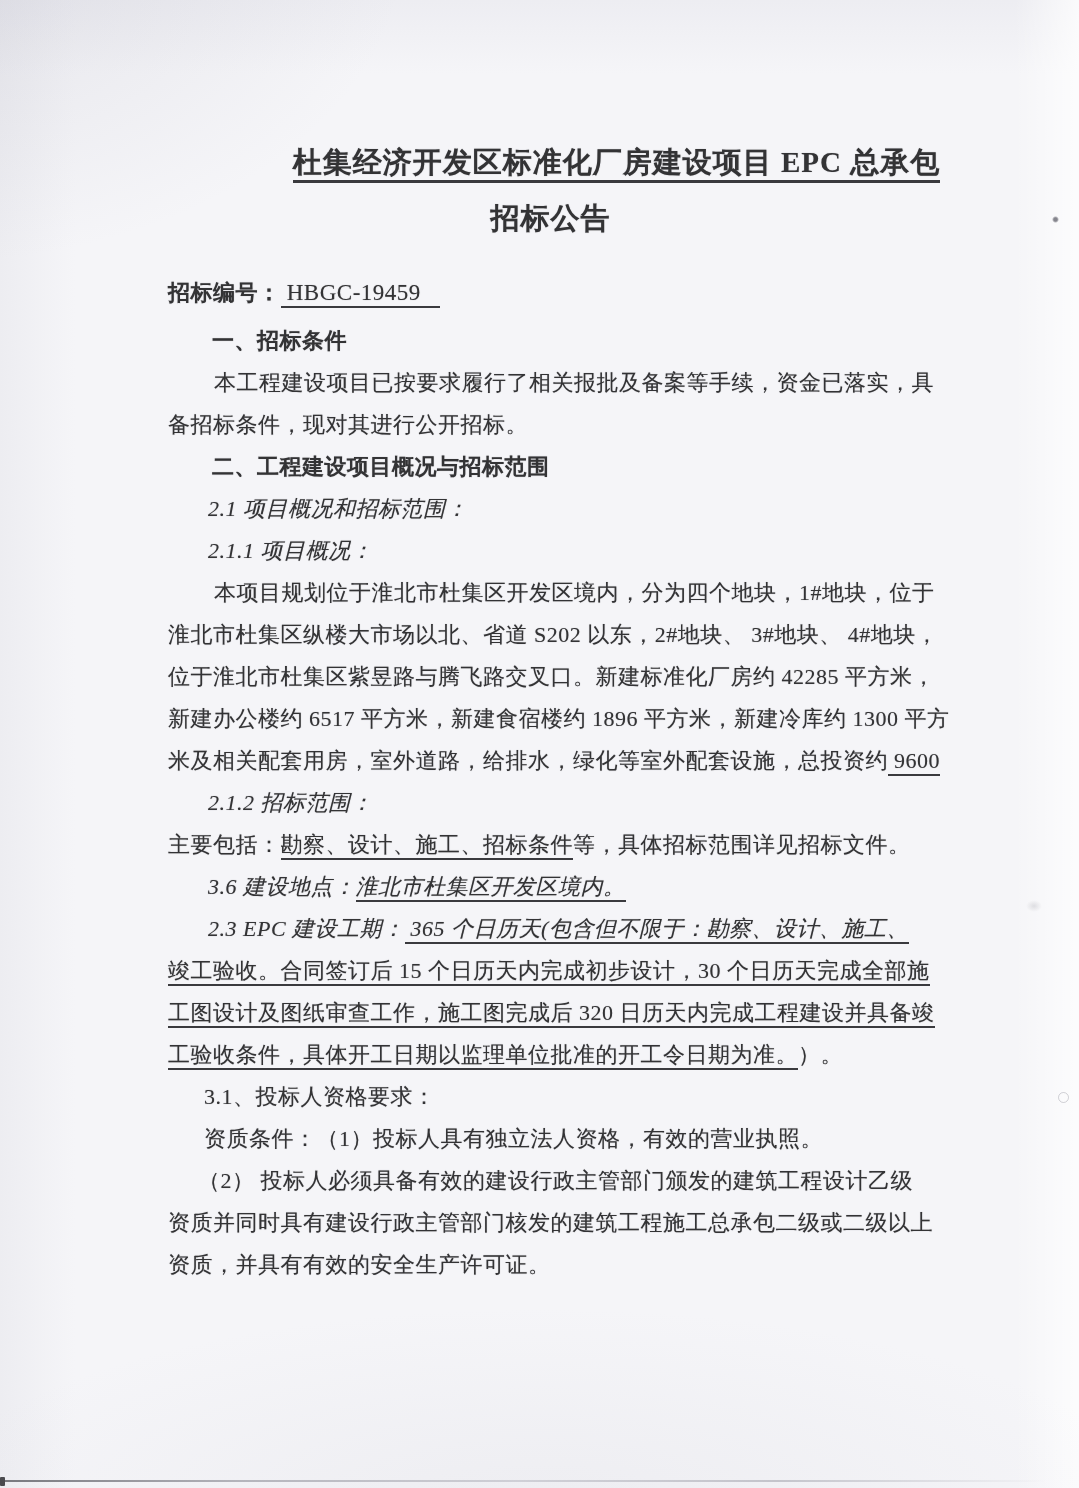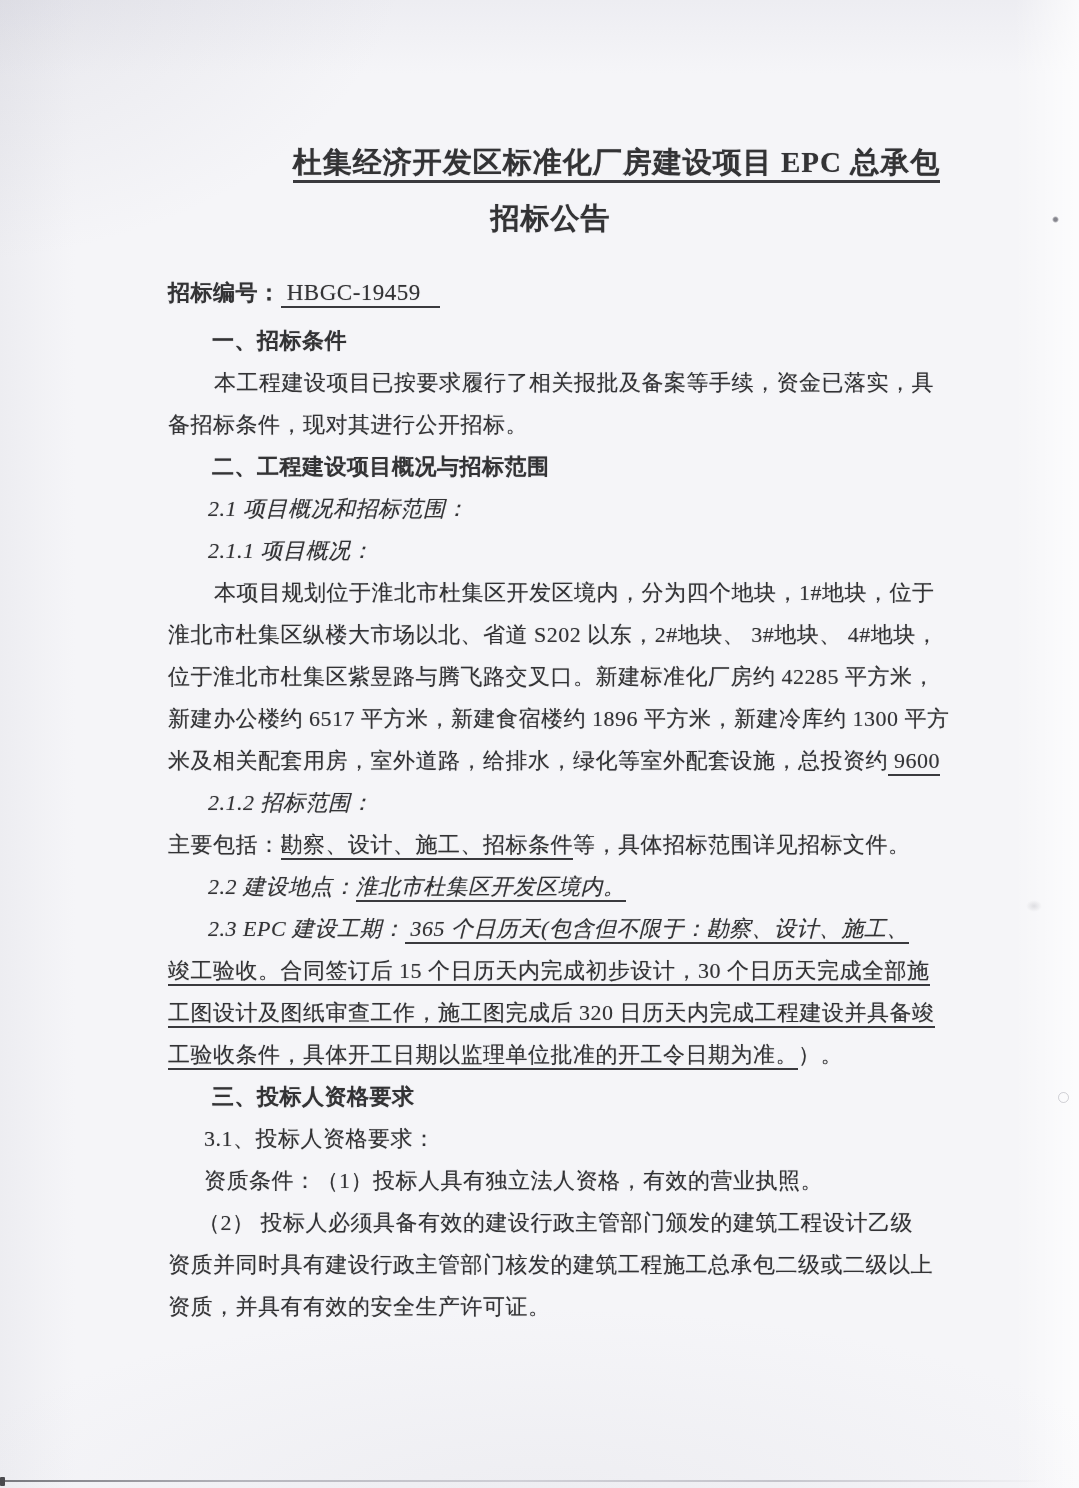--- a/index.html
+++ b/index.html
@@ -103,26 +103,25 @@
       <div class="line s-h1"><span class="b ">二、工程建设项目概况与招标范围</span></div>
       <div class="line s-num"><span class="">2.1 项目概况和招标范围：</span></div>
       <div class="line s-num"><span class="">2.1.1 项目概况：</span></div>
       <div class="line s-pfirst"><span class="">本项目规划位于淮北市杜集区开发区境内，分为四个地块，1#地块，位于</span></div>
       <div class="line s-pcont"><span class="">淮北市杜集区纵楼大市场以北、省道 S202 以东，2#地块、 3#地块、 4#地块，</span></div>
       <div class="line s-pcont"><span class="">位于淮北市杜集区紫昱路与腾飞路交叉口。新建标准化厂房约 42285 平方米，</span></div>
       <div class="line s-pcont"><span class="">新建办公楼约 6517 平方米，新建食宿楼约 1896 平方米，新建冷库约 1300 平方</span></div>
       <div class="line s-pcont"><span class="">米及相关配套用房，室外道路，给排水，绿化等室外配套设施，总投资约</span><span class="u">&nbsp;9600</span></div>
       <div class="line s-num"><span class="">2.1.2 招标范围：</span></div>
       <div class="line s-pcont"><span class="">主要包括：</span><span class="u">勘察、设计、施工、招标条件</span><span class="">等，具体招标范围详见招标文件。</span></div>
-      <div class="line s-num"><span class="">2.2 建设地点：</span><span class="u">淮北市杜集区开发区境内。</span></div>
+      <div class="line s-num"><span class="">3.6 建设地点：</span><span class="u">淮北市杜集区开发区境内。</span></div>
       <div class="line s-num"><span class="">2.3 EPC 建设工期：</span><span class="u">&nbsp;365 个日历天(包含但不限于：勘察、设计、施工、</span></div>
       <div class="line s-pcont"><span class="u">竣工验收。合同签订后 15 个日历天内完成初步设计，30 个日历天完成全部施</span></div>
       <div class="line s-pcont"><span class="u">工图设计及图纸审查工作，施工图完成后 320 日历天内完成工程建设并具备竣</span></div>
       <div class="line s-pcont"><span class="u">工验收条件，具体开工日期以监理单位批准的开工令日期为准。</span><span class="">）。</span></div>
-      <div class="line s-h1"><span class="b ">三、投标人资格要求</span></div>
       <div class="line s-sub"><span class="">3.1、投标人资格要求：</span></div>
       <div class="line s-sub"><span class="">资质条件：（1）投标人具有独立法人资格，有效的营业执照。</span></div>
       <div class="line s-sub2"><span class="">（2） 投标人必须具备有效的建设行政主管部门颁发的建筑工程设计乙级</span></div>
       <div class="line s-pcont"><span class="">资质并同时具有建设行政主管部门核发的建筑工程施工总承包二级或二级以上</span></div>
       <div class="line s-pcont"><span class="">资质，并具有有效的安全生产许可证。</span></div>
     </div>
   <div class="speck-star"></div>
   <div class="speck-smudge"></div>
   <div class="speck-ring"></div>
   <div class="bottom-edge"></div>

